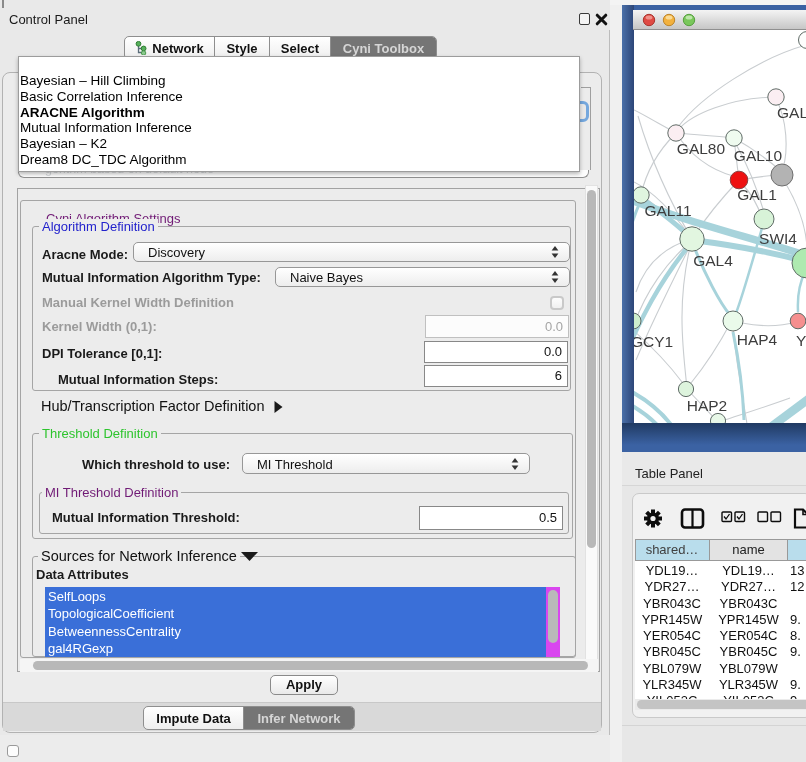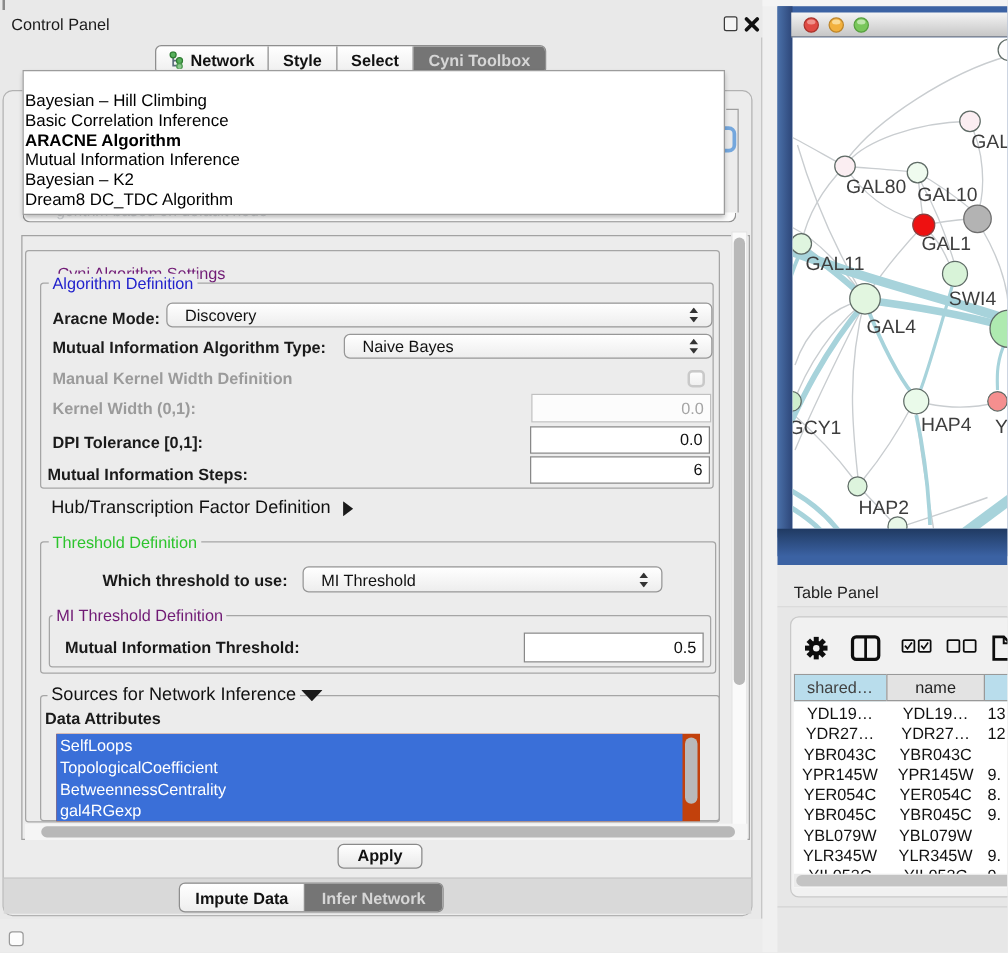--- a/index.html
+++ b/index.html
@@ -88,21 +88,21 @@
 
 <div class="lbl dis" style="left:42px;top:295px;">Manual Kernel Width Definition</div>
 <div class="abs" style="left:550px;top:296px;width:14px;height:14px;background:linear-gradient(#fdfdfd,#f0f0f0);border:2px solid #c9c9c9;border-radius:4px;box-sizing:border-box;"></div>
 
 <div class="lbl dis" style="left:42px;top:319px;">Kernel Width (0,1):</div>
 <div class="field" style="left:425px;top:315px;width:144px;height:23px;line-height:21px;border-color:#c0c0c0;color:#a5a5a5;background:#fcfcfc;">0.0</div>
 
 <div class="lbl" style="left:42px;top:346px;">DPI Tolerance [0,1]:</div>
 <div class="field" style="left:424px;top:341px;width:144px;height:22px;line-height:20px;">0.0</div>
 
-<div class="lbl" style="left:38px;top:372px;">Mutual Information Steps:</div>
+<div class="lbl" style="left:58px;top:372px;">Mutual Information Steps:</div>
 <div class="field" style="left:424px;top:365px;width:144px;height:22px;line-height:20px;">6</div>
 
 <div class="abs" style="left:41px;top:398px;font-size:14.5px;color:#111;white-space:nowrap;">Hub/Transcription Factor Definition</div>
 <svg class="abs" style="left:273px;top:401px;" width="11" height="12" viewBox="0 0 10 12">
     <path d="M1 0 L9 6 L1 12 Z" fill="#1a1a1a"></path>
   </svg>
 
 <div class="gbox" style="left:32px;top:433px;width:541px;height:106px;"></div>
 <div class="gtitle" style="left:39px;top:426px;color:#2dc42d;">Threshold Definition</div>
 
@@ -120,21 +120,21 @@
 <div class="lbl" style="left:52px;top:510px;">Mutual Information Threshold:</div>
 <div class="field" style="left:419px;top:506px;width:144px;height:24px;line-height:22px;">0.5</div>
 
 <div class="gbox" style="left:32px;top:556px;width:544px;height:101px;"></div>
 <div class="gtitle" style="left:38px;top:548px;color:#111;font-size:14.5px;">Sources for Network Inference</div>
 <svg class="abs" style="left:241px;top:552px;" width="17" height="9" viewBox="0 0 17 9">
     <path d="M0 0 L17 0 L8.5 9 Z" fill="#1a1a1a"></path>
   </svg>
 <div class="lbl" style="left:36px;top:567px;">Data Attributes</div>
 
-<div class="abs" style="left:45px;top:587px;width:515px;height:70px;background:#c2410c;overflow:hidden;">
+<div class="abs" style="left:45px;top:587px;width:515px;height:70px;background:#d946ef;overflow:hidden;">
   <div class="abs" style="left:0;top:0;width:501px;height:70px;background:#3a6fd8;"></div>
   <div class="abs" style="left:3px;top:1px;color:#fff;font-size:13px;line-height:17.3px;">
     SelfLoops<br>TopologicalCoefficient<br>BetweennessCentrality<br>gal4RGexp
   </div>
   <div class="abs" style="left:503px;top:3px;width:10px;height:53px;background:#b9b9b9;border-radius:5px;"></div>
 </div>
 
 <div class="abs" style="left:585px;top:185px;width:13px;height:477px;background:#fafafa;border:1px solid #e2e2e2;box-sizing:border-box;"></div>
 <div class="abs" style="left:587px;top:190px;width:9px;height:358px;background:#b8b8b8;border-radius:5px;"></div>
 <div class="abs" style="left:20px;top:659px;width:578px;height:13px;background:#f5f5f5;"></div>

